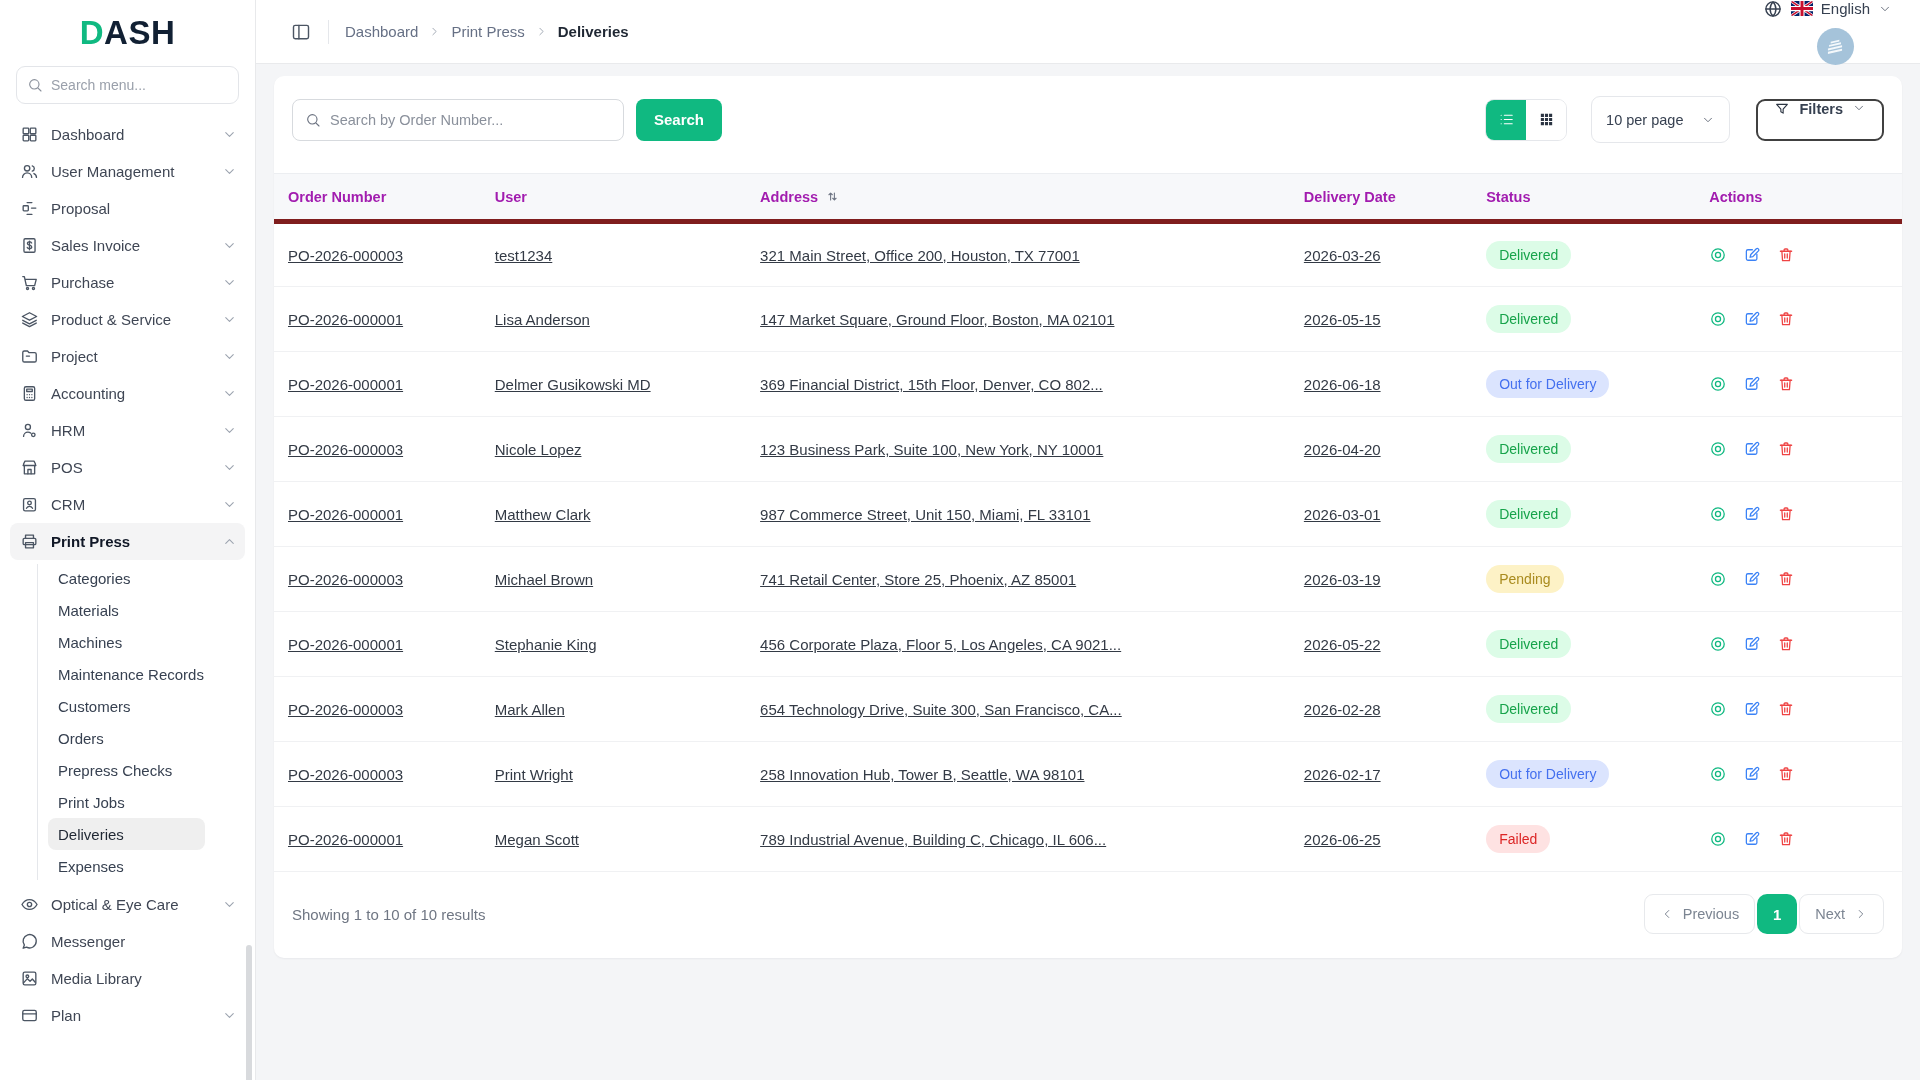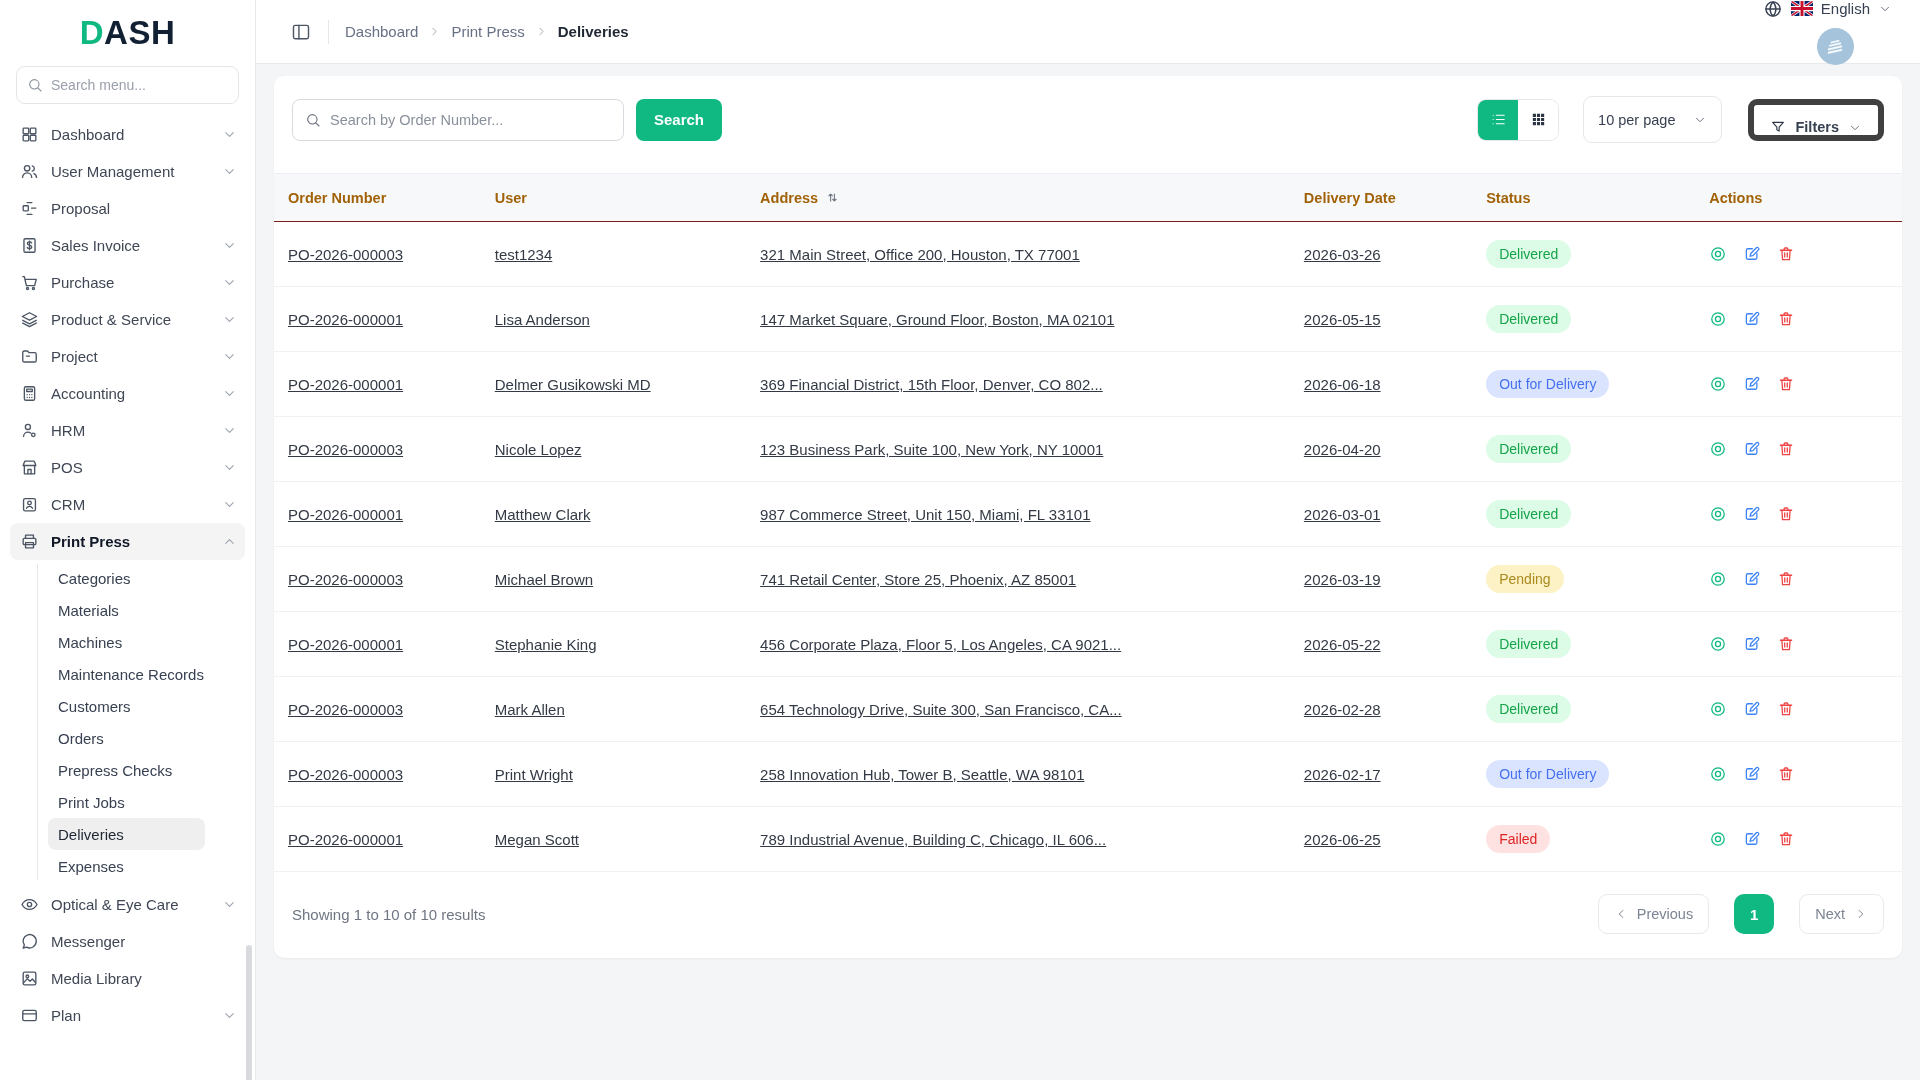--- a/index.html
+++ b/index.html
@@ -63,37 +63,37 @@
   .search-wrap input { border:none; outline:none; flex:1; font-size:14.5px; color:#374151; font-family:inherit; }
   .search-wrap input::placeholder { color:#8a909b; }
   .search-btn { height:42px; padding:0 18px; background:#10b981; color:#fff; border:none; border-radius:8px; font-size:15px; font-weight:700; cursor:pointer; font-family:inherit; }
   .toolbar-spacer { flex:1; }
   .view-toggle { display:flex; border:1px solid #e5e7eb; border-radius:9px; overflow:hidden; }
   .view-btn { width:40px; height:40px; display:flex; align-items:center; justify-content:center; background:#fff; border:none; cursor:pointer; color:#2b3442; }
   .view-btn .icon { width:17px; height:17px; }
   .view-btn.active { background:#10b981; color:#fff; }
   .per-page { height:47px; border:1px solid #e5e7eb; border-radius:9px; background:#fff; display:flex; align-items:center; gap:18px; padding:0 14px; font-size:14.5px; color:#374151; cursor:pointer; margin-left:12px; }
   .per-page .icon { width:14px; height:14px; color:#6b7280; }
-  .filters-btn { height:42px; border:6px solid #404040; border-radius:9px; background:#fff; display:flex; align-items:flex-end; gap:9px; padding:0 16px; font-size:14.5px; font-weight:600; color:#374151; cursor:pointer; margin-left:14px; font-family:inherit; }
+  .filters-btn { height:42px; border:2px solid #404040; border-radius:9px; background:#fff; display:flex; align-items:flex-start; gap:9px; padding:0 16px; font-size:14.5px; font-weight:600; color:#374151; cursor:pointer; margin-left:14px; font-family:inherit; }
   .filters-btn .icon { width:16px; height:16px; color:#2b3442; }
   .filters-btn .chev { width:14px; height:14px; color:#6b7280; }
 
   table { width:100%; border-collapse:collapse; table-layout:fixed; }
-  thead th { background:#f7f8fa; border-top:1px solid #eceef1; border-bottom:1px solid #7f1d1d; height:48px; text-align:left; font-size:14.5px; font-weight:700; color:#a16207; padding:0 10px 0 14px; }
+  thead th { background:#f7f8fa; border-top:1px solid #eceef1; border-bottom:5px solid #7f1d1d; height:48px; text-align:left; font-size:14.5px; font-weight:700; color:#a21caf; padding:0 10px 0 14px; }
   thead th .th-inner { display:flex; align-items:center; gap:7px; }
   thead th .sort { width:15px; height:15px; color:#6b7280; }
   tbody td { height:65px; border-bottom:1px solid #f0f1f3; font-size:15px; color:#333a45; padding:0 10px 0 14px; white-space:nowrap; overflow:hidden;text-decoration:underline; }
   .status-badge { display:inline-block; padding:6px 13px; border-radius:999px; font-size:14px; }
   .row-actions { display:flex; align-items:center; gap:16px; }
   .action-btn { background:transparent; border:none; cursor:pointer; padding:0; display:flex; }
   .action-btn .icon { width:18px; height:18px; }
 
   .table-footer { display:flex; align-items:center; justify-content:space-between; padding:22px 18px 24px; }
   .results-summary { font-size:15px; color:#6f7683; }
-  .pagination { display:flex; align-items:center; gap:25px; }
+  .pagination { display:flex; align-items:center; gap:2px; }
   .page-btn { height:40px; padding:0 15px; border:1px solid #e7e9ec; border-radius:9px; background:#fff; color:#7c8592; font-size:14.5px; display:flex; align-items:center; gap:9px; cursor:pointer; font-family:inherit; }
   .page-btn .icon { width:14px; height:14px; }
   .page-current { width:40px; height:40px; border:none; border-radius:10px; background:#10b981; color:#fff; font-size:15px; font-weight:600; cursor:pointer; font-family:inherit; }
 </style>
 </head>
 <body>
 
 <aside class="sidebar">
   <div class="logo">
     <span class="logo-d">D</span>

